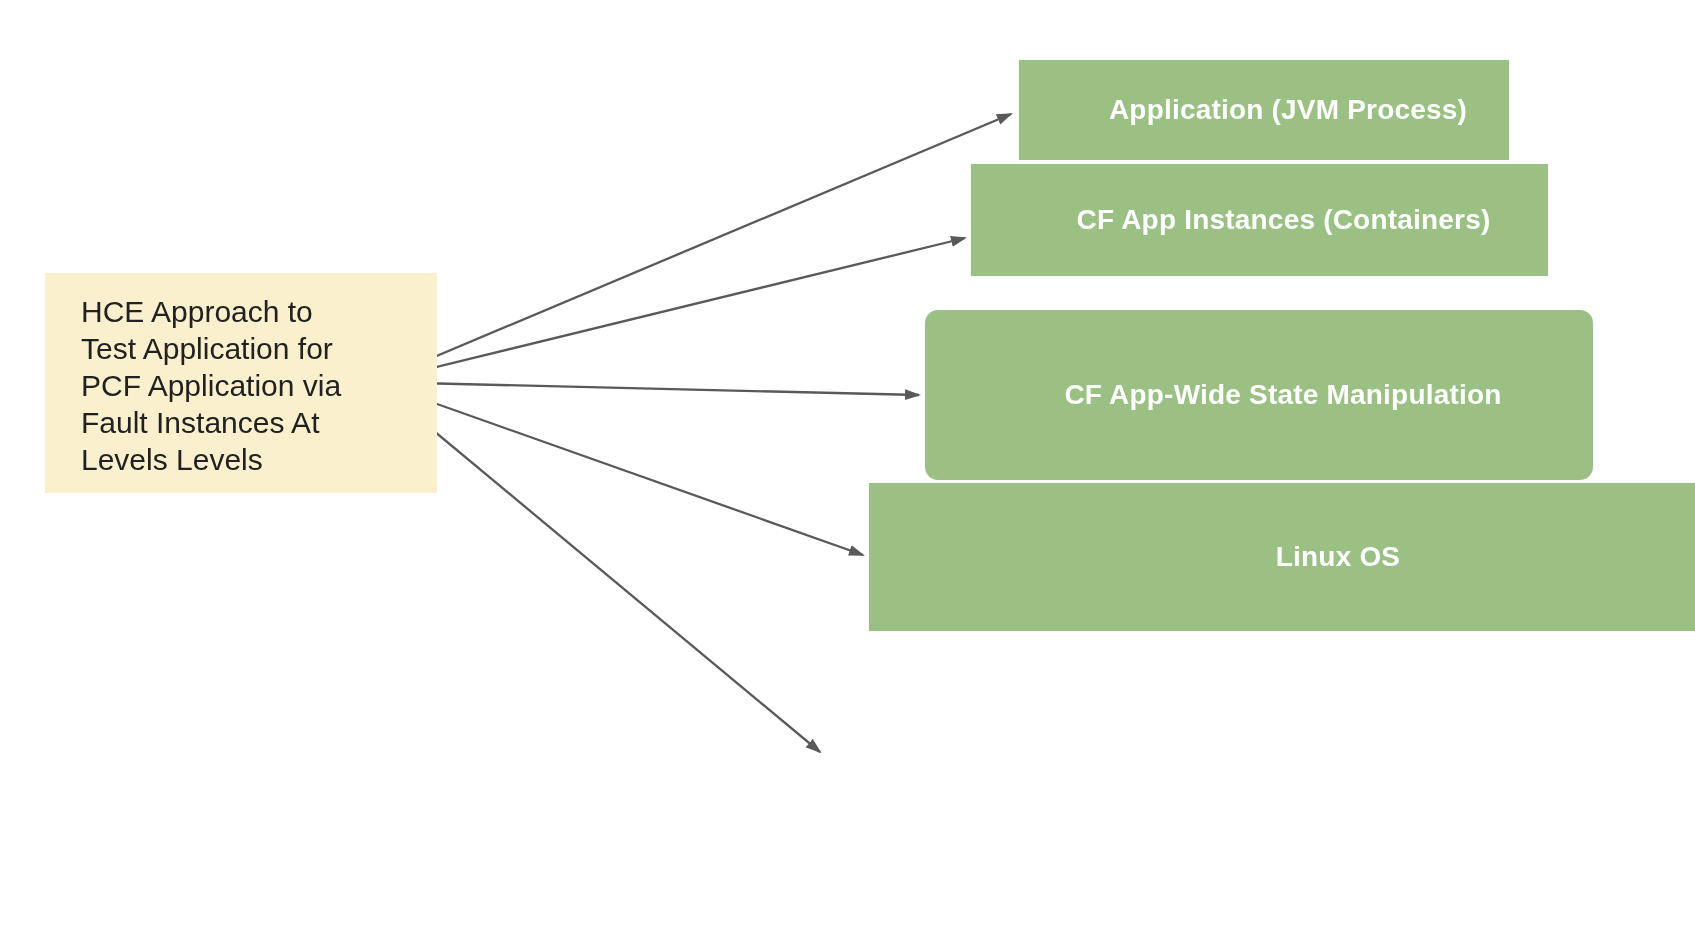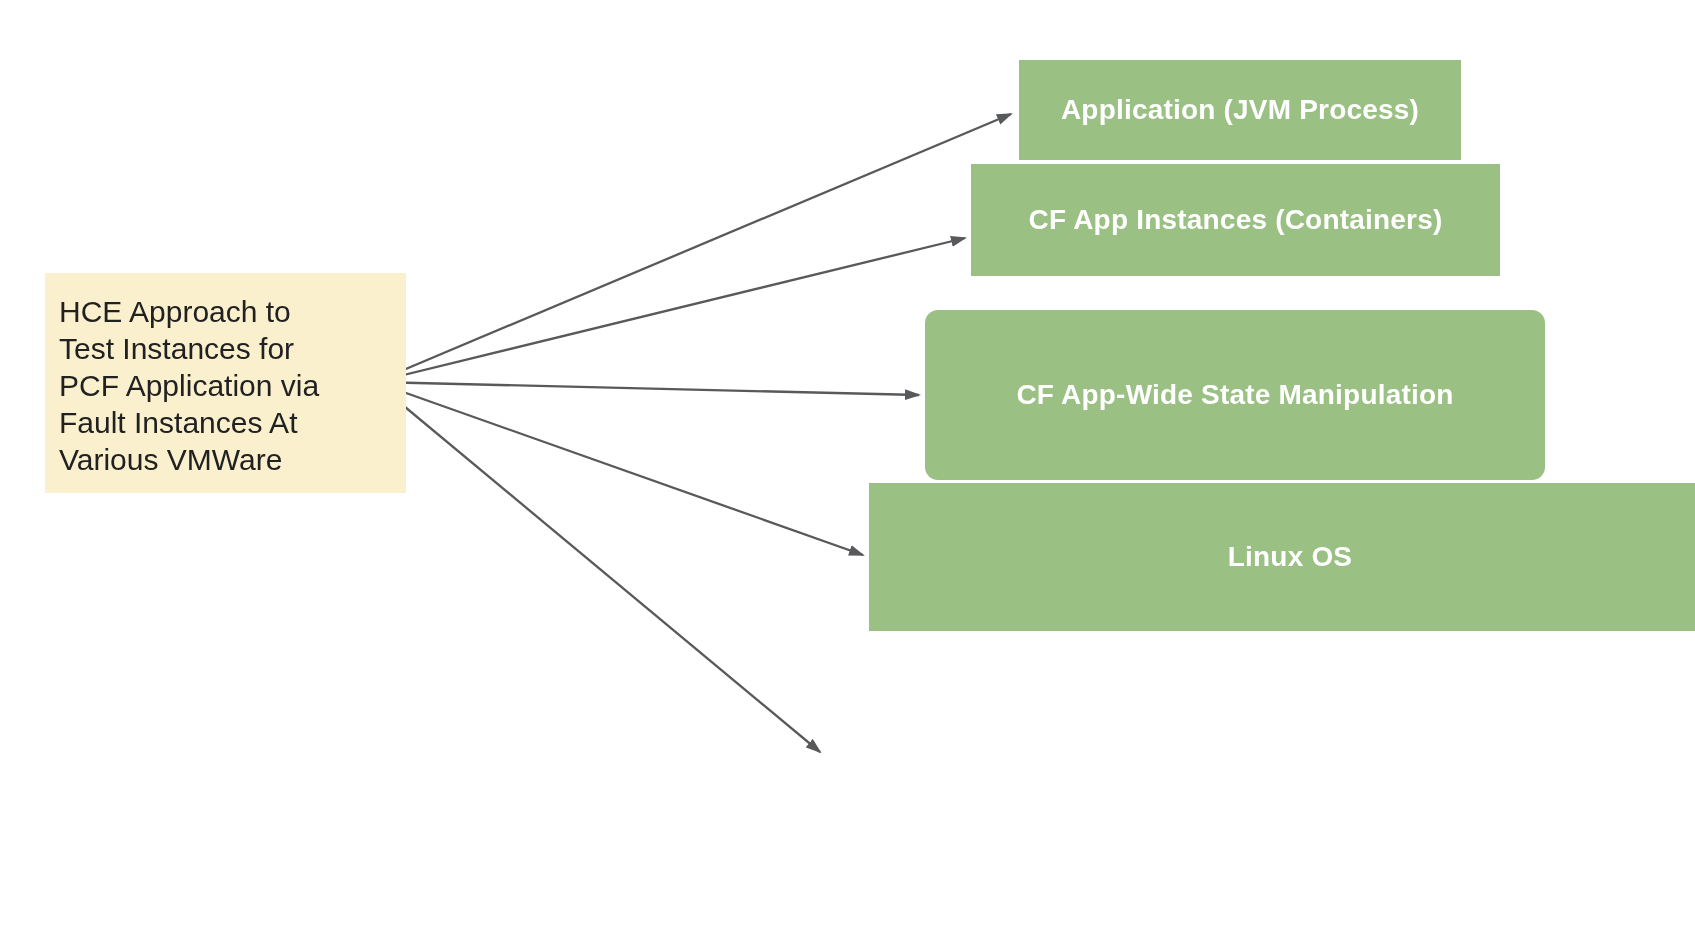--- a/index.html
+++ b/index.html
@@ -28,38 +28,39 @@
     stroke: var(--arrow, #58595b);
     stroke-width: 2.3;
   }
   .arrows marker path {
     fill: var(--arrow, #58595b);
   }
   .note {
     position: absolute;
     left: 45px;
     top: 273px;
-    width: 361px;
+    width: 392px;
     height: 220px;
     box-sizing: border-box;
-    padding: 20px 18px 14px 14px;
+    padding: 20px 18px 14px 36px;
     background: var(--note-bg, #faf0cd);
     color: var(--note-text, #212121);
     font-size: 30px;
     line-height: 37px;
     font-weight: 400;
     letter-spacing: 0;
   }
   .level {
     position: absolute;
     display: flex;
     align-items: center;
     justify-content: center;
     background: var(--level-bg, #9ac083);
     text-align: center;
+    padding-left: 48px;
   }
   .level-label {
     color: var(--level-text, #ffffff);
     font-size: 28px;
     font-weight: 700;
     letter-spacing: 0.2px;
   }
 </style>
 </head>
 <body>
@@ -74,24 +75,24 @@
     </defs>
     <line x1="375" y1="382" x2="1011" y2="114" marker-end="url(#arrowhead)"></line>
     <line x1="375" y1="382" x2="965" y2="238" marker-end="url(#arrowhead)"></line>
     <line x1="375" y1="382" x2="919" y2="395" marker-end="url(#arrowhead)"></line>
     <line x1="375" y1="382" x2="863" y2="555" marker-end="url(#arrowhead)"></line>
     <line x1="375" y1="382" x2="820" y2="752" marker-end="url(#arrowhead)"></line>
   </svg>
 
   <div class="note">
     <div class="note-line">HCE Approach to</div>
-    <div class="note-line">Test Instances for</div>
+    <div class="note-line">Test Application for</div>
     <div class="note-line">PCF Application via</div>
     <div class="note-line">Fault Instances At</div>
-    <div class="note-line">Various VMWare</div>
+    <div class="note-line">Levels Levels</div>
   </div>
 
   <div class="level" style="left:1019px; top:60px; width:442px; height:100px;">
     <span class="level-label">Application (JVM Process)</span>
   </div>
 
   <div class="level" style="left:971px; top:164px; width:529px; height:112px;">
     <span class="level-label">CF App Instances (Containers)</span>
   </div>
 

